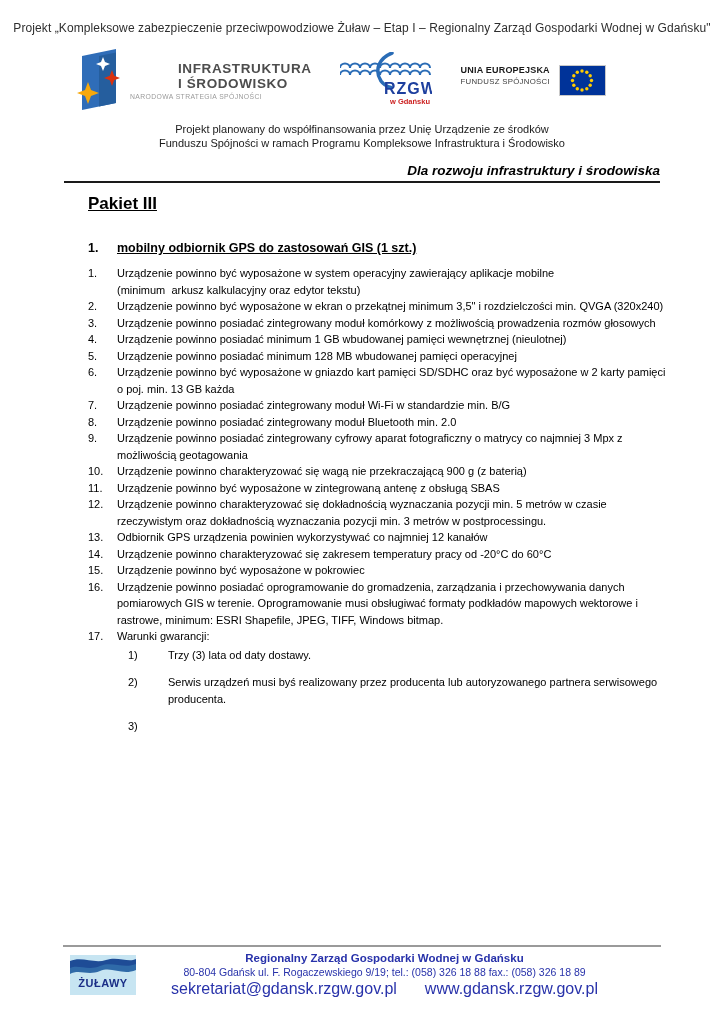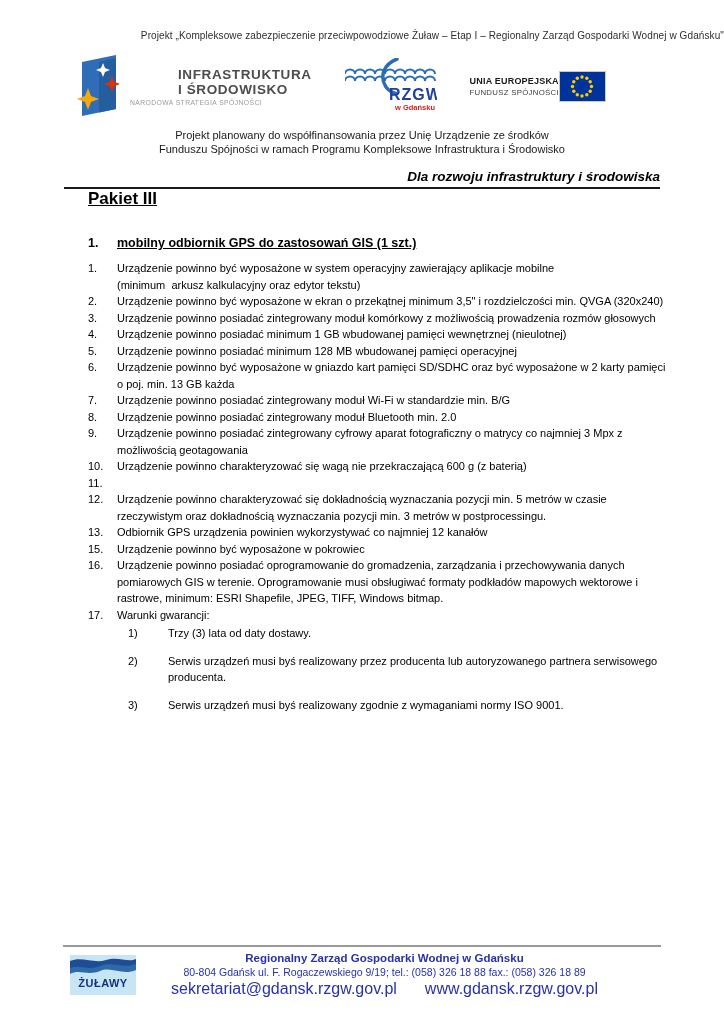--- a/index.html
+++ b/index.html
@@ -2,33 +2,33 @@
 <html><head>
 <meta charset="utf-8">
 <style>
   html,body { margin:0; padding:0; }
   body { background:#e8e8e8; }
   .page {
     position:relative; width:724px; height:1024px; margin:0 auto;
     background:#ffffff; font-family:"Liberation Sans", sans-serif; color:#111;
     overflow:hidden;
   }
-  .header-note { padding-top:30px; text-align:right; font-size:10px; color:#2e2e2e; letter-spacing:0.1px; }
+  .header-note { padding-top:21px; text-align:center; font-size:12px; color:#2e2e2e; letter-spacing:0.1px; }
   .logos-row { margin:13px 118px 0 70px; display:flex; justify-content:space-between; align-items:center; height:64px; }
   .logo-poiis { display:flex; align-items:center; gap:8px; }
   .poiis-text .l1 { font-size:13.5px; font-weight:bold; color:#4d4d4d; letter-spacing:0.6px; line-height:15px;padding-left:48px; }
   .poiis-text .l3 { font-size:6.8px; color:#9a9a9a; letter-spacing:0.4px; margin-top:2px; }
-  .logo-eu { display:flex; align-items:center; }
+  .logo-eu { display:flex; align-items:flex-start; gap:9px; }
   .eu-text { text-align:center; }
   .eu-text .l1 { font-size:9px; font-weight:bold; color:#1a1a1a; letter-spacing:0.2px; }
   .eu-text .l2 { font-size:7.8px; color:#3c3c3c; letter-spacing:0.3px; margin-top:2px; }
   .funding { margin-top:11px; text-align:center; font-size:11px; line-height:13.5px; color:#1a1a1a; }
   .motto { margin:13px 64px 0; text-align:right; font-weight:bold; font-style:italic; font-size:13.5px; color:#000; }
   .rule-top { margin:3px 64px 0; border-top:2px solid #1a1a1a; }
-  .doc-title { margin:0 0 0 88px; font-size:17px; font-weight:bold; text-decoration:underline; color:#000; }
+  .doc-title { margin:11px 0 0 88px; font-size:17px; font-weight:bold; text-decoration:underline; color:#000; }
   .section-head { margin:27px 0 0 88px; display:flex; font-size:12.5px; font-weight:bold; color:#000; }
   .section-head .num { width:29px; flex:none; }
   .section-head .txt { text-decoration:underline; }
   .reqs { margin:10px 34px 0 88px; font-size:11px; line-height:16.5px; color:#000; list-style:none; padding:0; }
   .req { display:flex; }
   .req .num { width:29px; flex:none; }
   .req .txt { white-space:pre-wrap; }
   .warranty { margin:0 34px 0 128px; font-size:11px; line-height:16.5px; color:#000; list-style:none; padding:0; }
   .w-item { display:flex; margin-top:2px; }
   .w-item + .w-item { margin-top:11px; }
@@ -153,33 +153,38 @@
         <span class="num">8.</span>
         <span class="txt">Urządzenie powinno posiadać zintegrowany moduł Bluetooth min. 2.0</span>
       </li>
     <li class="req">
         <span class="num">9.</span>
         <span class="txt">Urządzenie powinno posiadać zintegrowany cyfrowy aparat fotograficzny o matrycy co najmniej 3 Mpx z
 możliwością geotagowania</span>
       </li>
     <li class="req">
         <span class="num">10.</span>
-        <span class="txt">Urządzenie powinno charakteryzować się wagą nie przekraczającą 600 g (z baterią)</span>
+        <span class="txt">Urządzenie powinno charakteryzować się wagą nie przekraczającą 900 g (z baterią)</span>
       </li>
     <li class="req">
         <span class="num">11.</span>
+        <span class="txt">Urządzenie powinno być wyposażone w zintegrowaną antenę z obsługą SBAS</span>
       </li>
     <li class="req">
         <span class="num">12.</span>
         <span class="txt">Urządzenie powinno charakteryzować się dokładnością wyznaczania pozycji min. 5 metrów w czasie
 rzeczywistym oraz dokładnością wyznaczania pozycji min. 3 metrów w postprocessingu.</span>
       </li>
     <li class="req">
         <span class="num">13.</span>
         <span class="txt">Odbiornik GPS urządzenia powinien wykorzystywać co najmniej 12 kanałów</span>
+      </li>
+    <li class="req">
+        <span class="num">14.</span>
+        <span class="txt">Urządzenie powinno charakteryzować się zakresem temperatury pracy od -20°C do 60°C</span>
       </li>
     <li class="req">
         <span class="num">15.</span>
         <span class="txt">Urządzenie powinno być wyposażone w pokrowiec</span>
       </li>
     <li class="req">
         <span class="num">16.</span>
         <span class="txt">Urządzenie powinno posiadać oprogramowanie do gromadzenia, zarządzania i przechowywania danych
 pomiarowych GIS w terenie. Oprogramowanie musi obsługiwać formaty podkładów mapowych wektorowe i
 rastrowe, minimum: ESRI Shapefile, JPEG, TIFF, Windows bitmap.</span>
@@ -195,21 +200,20 @@
         <span class="num">1)</span>
         <span class="txt">Trzy (3) lata od daty dostawy.</span>
       </li>
     <li class="w-item">
         <span class="num">2)</span>
         <span class="txt">Serwis urządzeń musi byś realizowany przez producenta lub autoryzowanego partnera serwisowego
 producenta.</span>
       </li>
     <li class="w-item">
         <span class="num">3)</span>
-        <span class="txt">Serwis urządzeń musi byś realizowany zgodnie z wymaganiami normy ISO 9001.</span>
       </li>
   </ol>
 
   <div class="footer">
     <div class="footer-rule"></div>
     <div class="footer-body">
       <div class="zulawy-wrap">
         <svg width="66" height="40" viewBox="0 0 66 40">
           <rect x="0" y="0" width="66" height="40" fill="#C7E5F2"></rect>
           <path d="M0,12 C10,3 22,13 33,8 C44,3 55,12 66,7 L66,15 C52,21 42,11 30,16 C18,21 9,14 0,19 Z" fill="#2F6AA8"></path>

